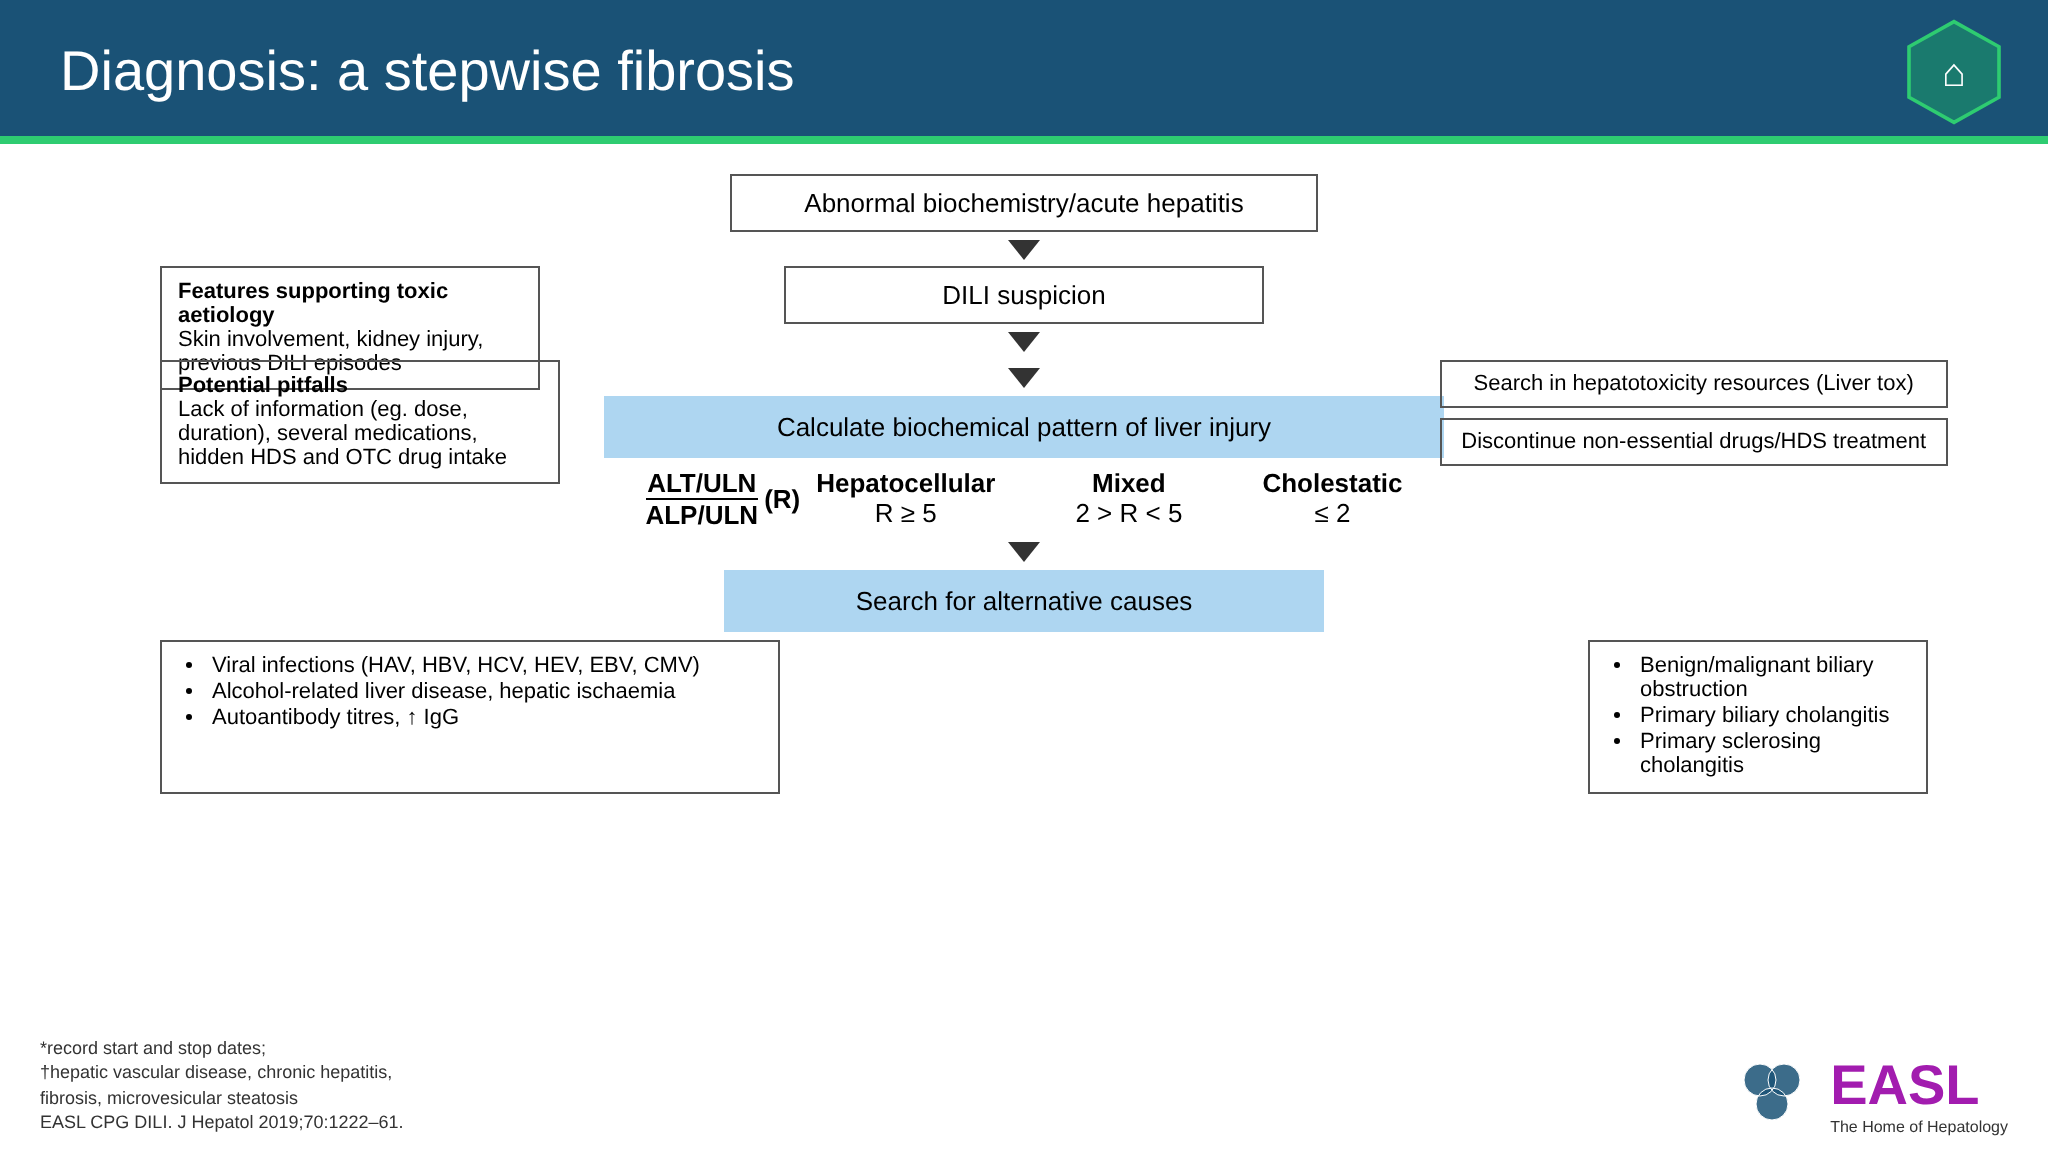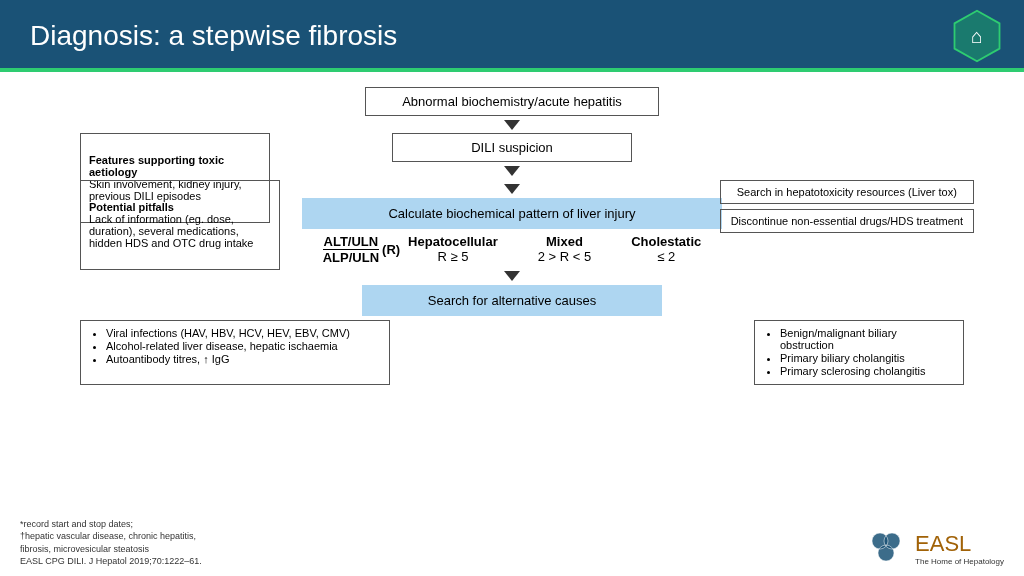--- a/index.html
+++ b/index.html
@@ -69,21 +69,21 @@
       height: 0;
       border-left: 8px solid transparent;
       border-right: 8px solid transparent;
       border-top: 10px solid #333;
       margin: 2px auto;
     }
 
     
     .side-note {
       border: 1px solid #555;
-      padding: 20px 8px;
+      padding: 6px 8px;
       font-size: 11px;
       max-width: 200px;
     }
 
     .side-note-title {
       font-weight: bold;
       font-size: 11px;
     }
 
     
@@ -142,23 +142,23 @@
     
     .easl-logo {
       position: absolute;
       bottom: 8px;
       right: 20px;
       display: flex;
       align-items: center;
       gap: 5px;
     }
     .easl-text {
-      font-size: 22px;
-      font-weight: normal;
-      color: #a16207;
+      font-size: 28px;
+      font-weight: bold;
+      color: #a21caf;
     }
     .easl-sub {
       font-size: 8px;
       color: #333;
       text-align: center;
     }
 
     
     .content-grid {
       position: relative;
@@ -292,21 +292,21 @@
     <div style="display:flex;justify-content:space-between;margin-top:4px;width:100%;">
 
       <div class="bullet-box" style="width:310px;margin-left:60px;">
         <ul>
           <li><span>Viral infections (HAV, HBV, HCV, HEV, EBV, CMV)</span></li>
           <li><span>Alcohol-related liver disease, hepatic ischaemia</span></li>
           <li><span>Autoantibody titres, ↑ IgG</span></li>
         </ul>
       </div>
 
-      <div class="bullet-box" style="width:210px;margin-right:40px;">
+      <div class="bullet-box" style="width:170px;margin-right:40px;">
         <ul>
           <li><span>Benign/malignant biliary obstruction</span></li>
           <li><span>Primary biliary cholangitis</span></li>
           <li><span>Primary sclerosing cholangitis</span></li>
         </ul>
       </div>
     </div>
 
   </div>
 

